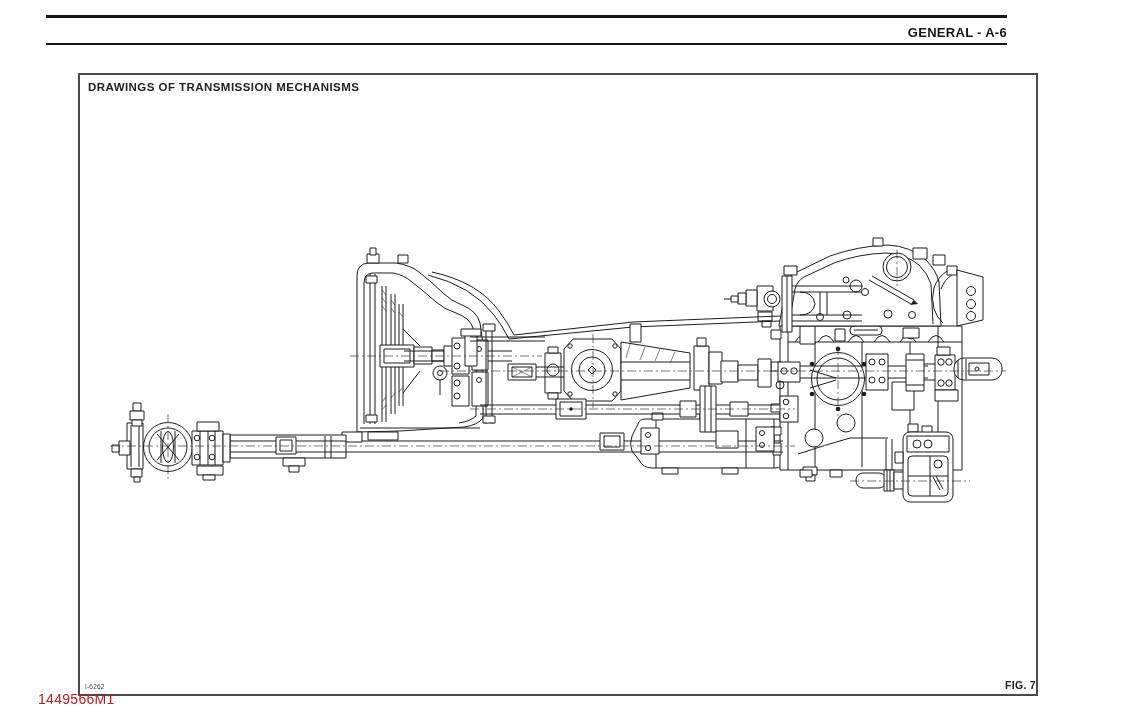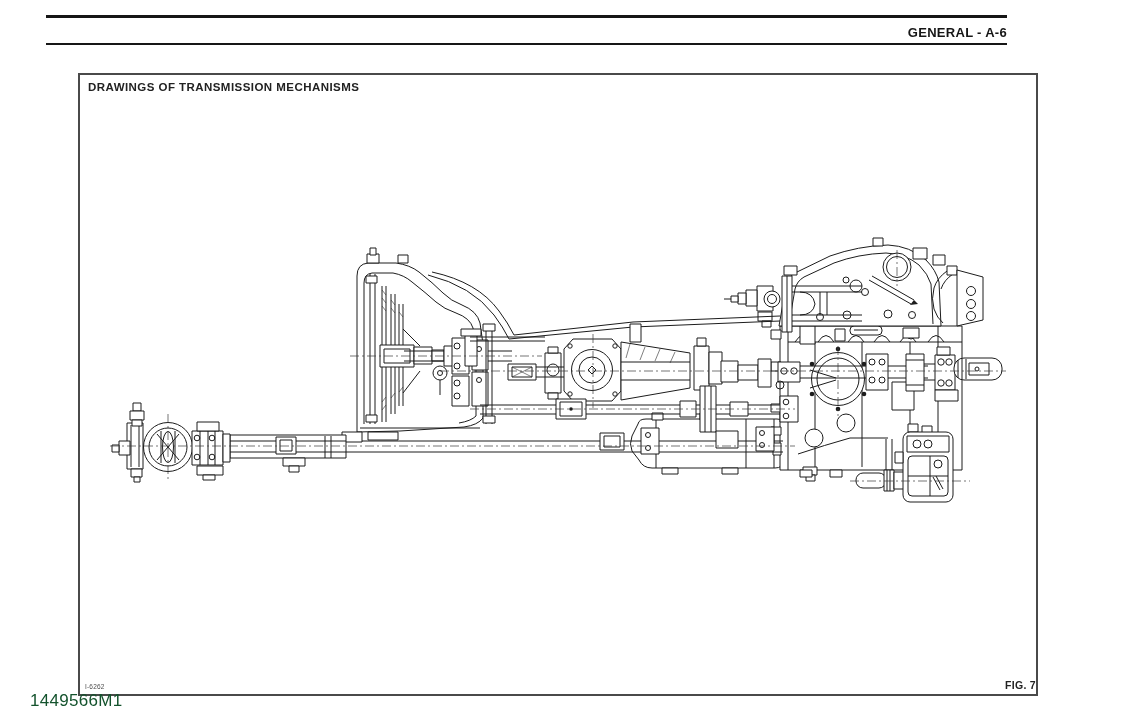--- a/index.html
+++ b/index.html
@@ -24,21 +24,21 @@
   }
   #drawing-ref{
     position:absolute;left:5px;bottom:4px;font-size:6.5px;color:#4d4d4d;letter-spacing:.2px;
   }
   #drawing-svg{position:absolute;left:0;top:0;}
   #fig-caption{
     position:absolute;left:78px;top:679px;width:958px;text-align:right;
     font-size:10.5px;font-weight:bold;color:#222;letter-spacing:.3px;
   }
   #doc-number{
-    position:absolute;left:30px;top:691px;font-size:17px;color:#14532d;letter-spacing:.3px;
+    position:absolute;left:38px;top:691px;font-size:14px;color:#b91c1c;letter-spacing:.3px;
   }
   
   svg .ln{stroke:#1c1c1c;stroke-width:1;fill:none;stroke-linejoin:round;stroke-linecap:butt;}
   svg .wf{stroke:#1c1c1c;stroke-width:1;fill:#ffffff;stroke-linejoin:round;}
   svg .thin{stroke:#2a2a2a;stroke-width:.6;fill:none;}
   svg .cl{stroke:#3a3a3a;stroke-width:.7;fill:none;stroke-dasharray:9 3 2 3;}
   svg .fillk{fill:#1c1c1c;stroke:none;}
 </style>
 </head>
 <body>

